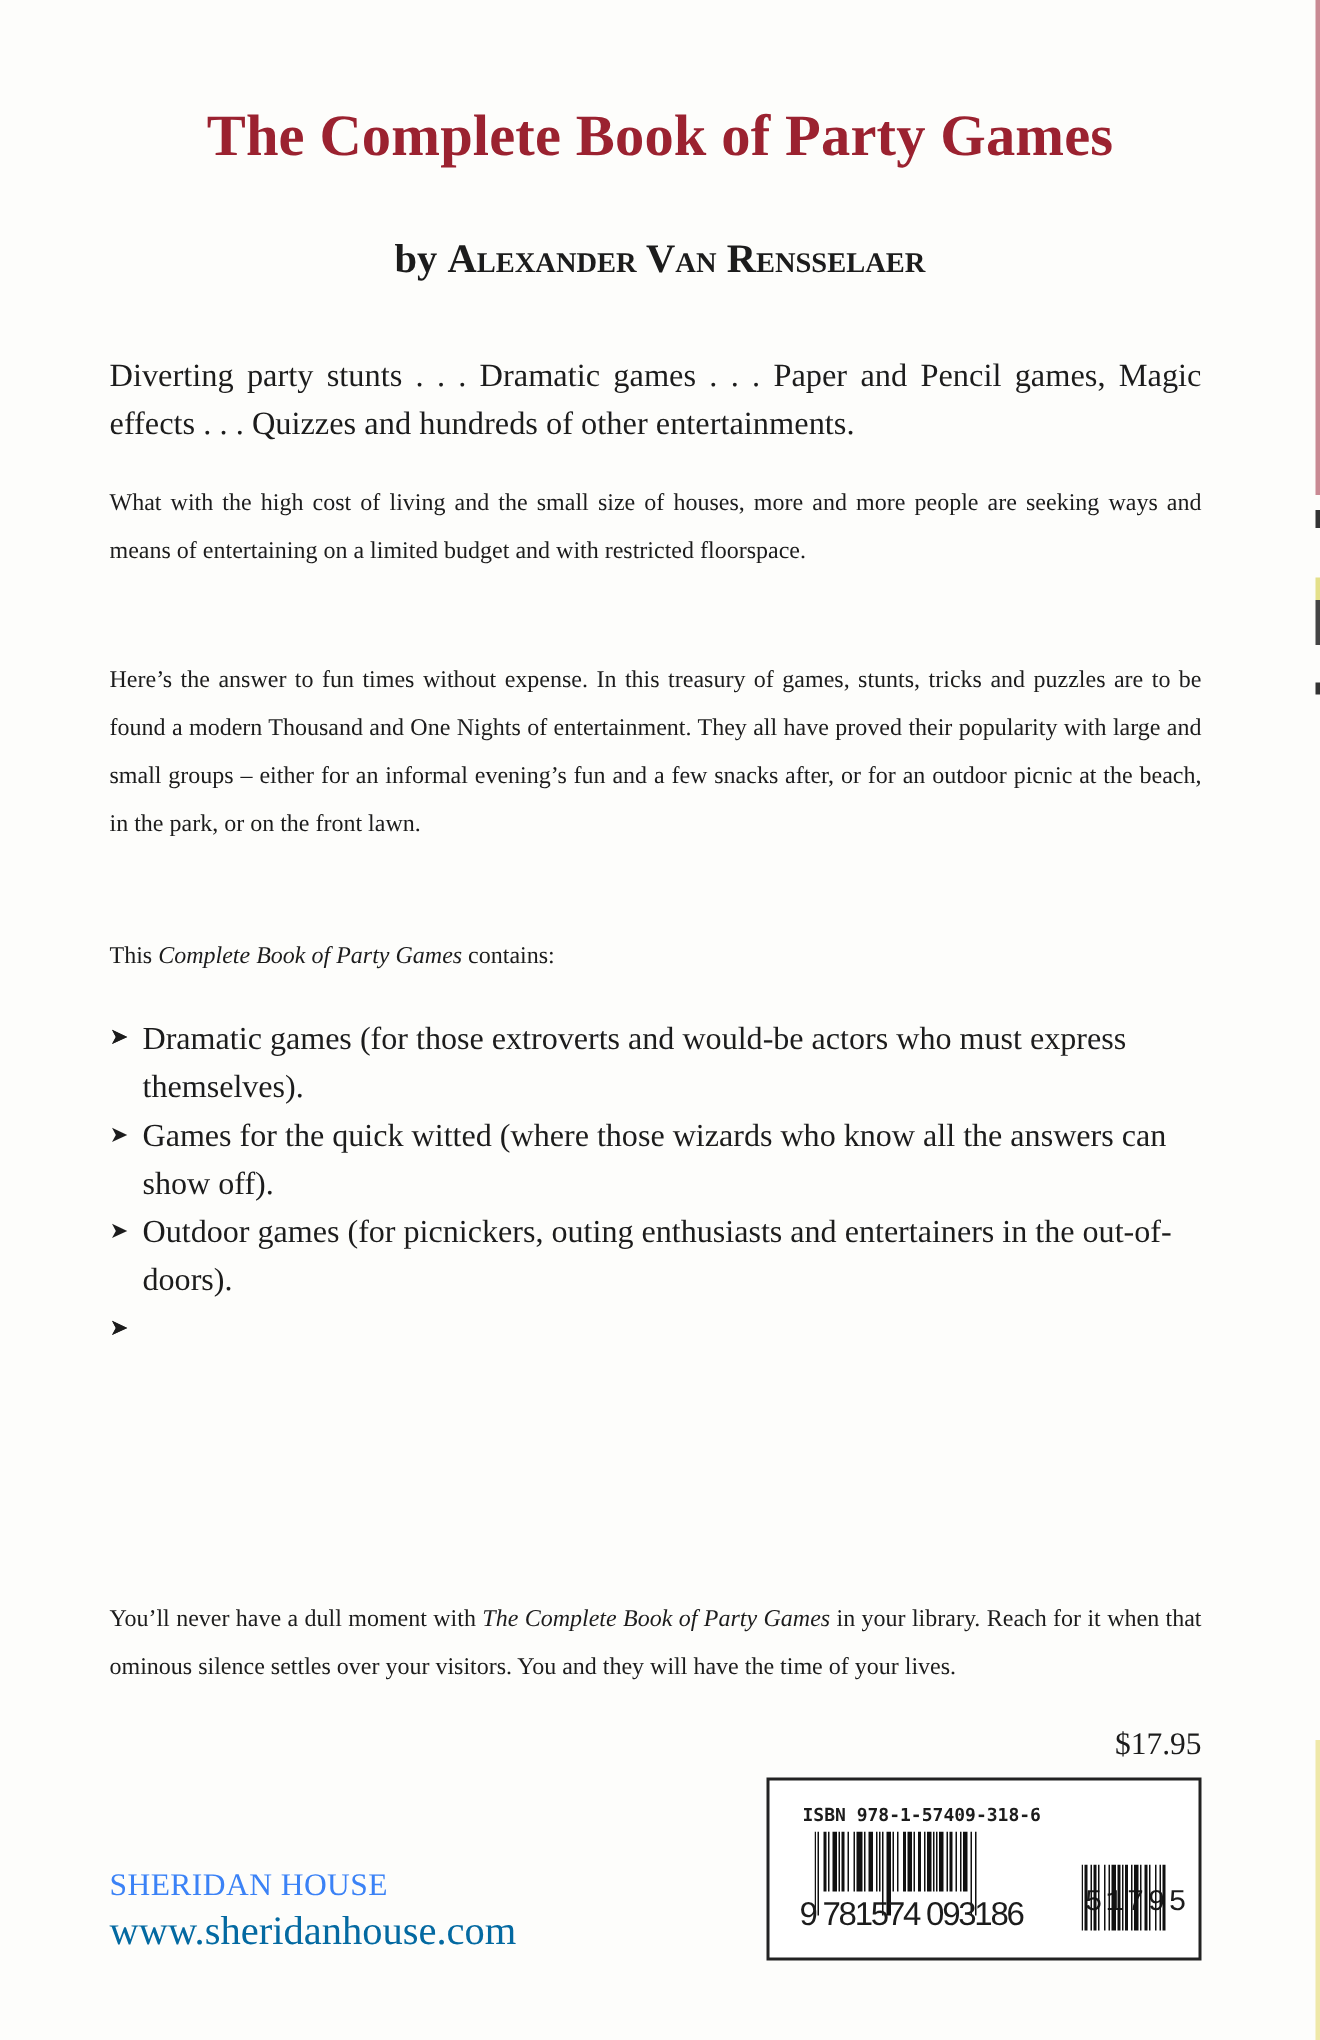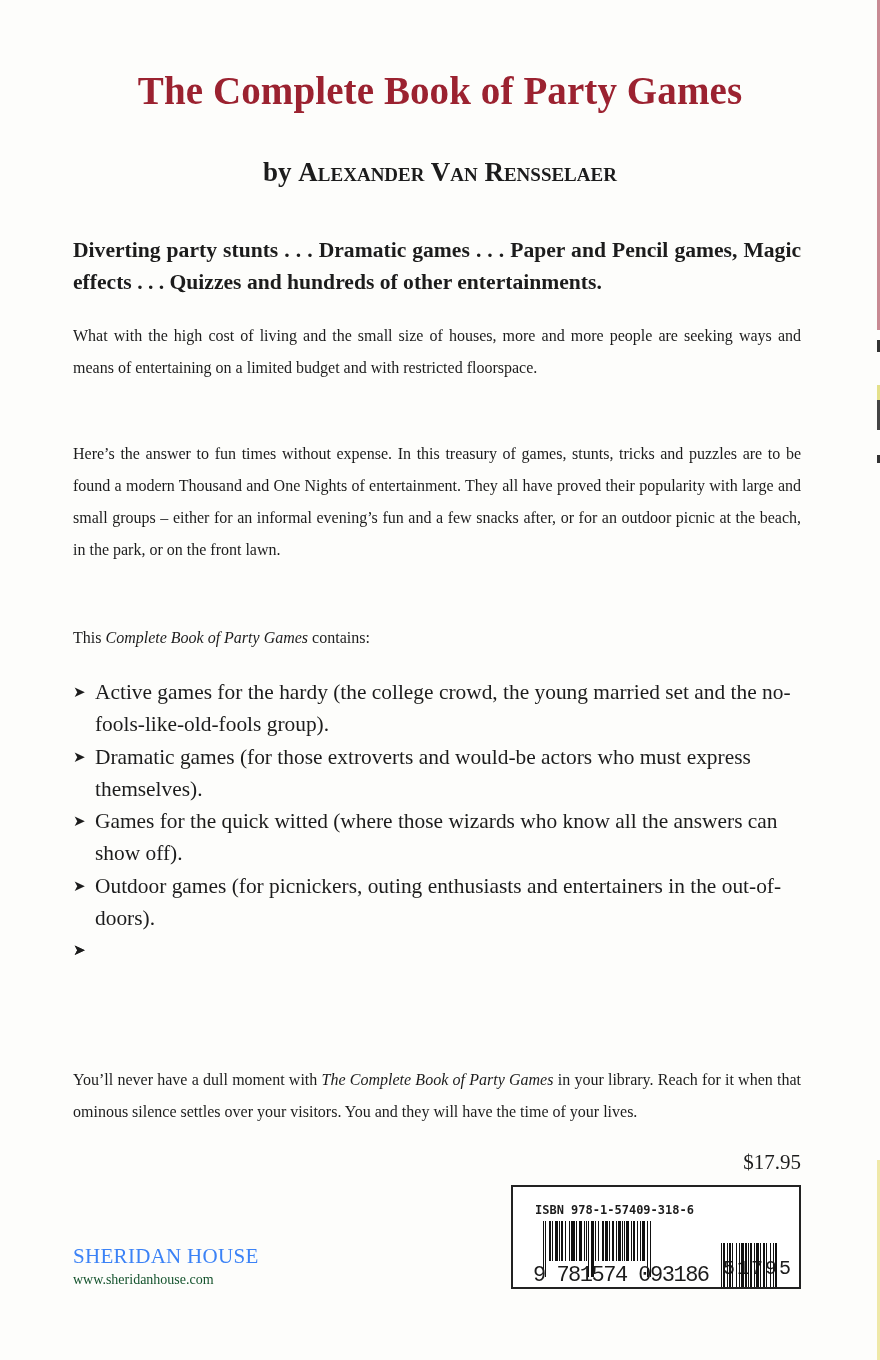--- a/index.html
+++ b/index.html
@@ -6,36 +6,36 @@
   body { width:880px; height:1360px; background:#fdfdfb; position:relative; overflow:hidden;
          font-family:"Liberation Serif", "DejaVu Serif", serif; color:#1c1c1c; }
   .edge { position:absolute; right:0; top:0; width:3px; height:1360px; }
   .edge .seg { position:absolute; left:0; width:3px; }
   .title { position:absolute; top:68px; left:0; width:880px; text-align:center;
            font-size:39px; font-weight:bold; color:#9b2230; letter-spacing:0.1px; }
   .byline { position:absolute; top:157px; left:0; width:880px; text-align:center;
             font-size:27px; font-weight:bold; color:#1c1c1c; }
   .byline .sc { font-variant:small-caps; }
   .text { position:absolute; left:73px; width:728px; font-size:16px; line-height:32px; text-align:justify; }
-  .lead { top:234px; font-weight:bold; font-size:21.6px; }
+  .lead { top:234px; font-weight:normal; font-size:21.6px; }
   .p1 { top:320px; }
   .p2 { top:438px; }
   .p3 { top:622px; }
   .list { position:absolute; left:73px; top:676px; width:735px; margin:0; padding:0; list-style:none;
           font-size:21.4px; line-height:32.3px; }
   .list li { position:relative; padding-left:22px; }
   .list .bullet { position:absolute; left:0; top:0; font-size:15px; }
   .p4 { top:1064px; }
   .price { position:absolute; top:1150px; right:79px; font-size:21px; }
   .publisher { position:absolute; left:73px; top:1244px; font-size:21px; color:#3b82f6; letter-spacing:0.3px; }
-  .website { position:absolute; left:73px; top:1272px; font-size:14px; color:#14532d; }
-  .barcode-box { position:absolute; left:511px; top:1185px; width:290px; height:104px;
+  .website { position:absolute; left:73px; top:1272px; font-size:27px; color:#0369a1; }
+  .barcode-box { position:absolute; left:511px; top:1185px; width:290px; height:122px;
                  border:2px solid #222; background:#fff; box-sizing:border-box; }
   .isbn { position:absolute; left:22px; top:16px; font-family:"DejaVu Sans Mono", monospace; font-weight:bold; font-size:12px; }
-  .ean-num { position:absolute; left:20px; top:76px; font-family:Liberation Mono, monospace; font-size:22px; letter-spacing:-1.5px; }
+  .ean-num { position:absolute; left:20px; top:76px; font-family:Liberation Sans, sans-serif; font-size:22px; letter-spacing:-1.5px; }
   .addon-num { position:absolute; left:210px; top:32px; font-family:Liberation Mono, monospace; font-size:20px; letter-spacing:2px;margin-top:38px; }
   svg.bars { position:absolute; }
 </style>
 </head>
 <body>
 
 <div class="edge">
   <div class="seg" style="top:0;height:330px;background:#c98a93;"></div>
   <div class="seg" style="top:340px;height:12px;background:#333;"></div>
   <div class="seg" style="top:385px;height:15px;background:#e4e08a;"></div>
@@ -51,21 +51,21 @@
   <span class="sc">Alexander Van Rensselaer</span>
 </div>
 
 <div class="text lead">Diverting party stunts . . . Dramatic games . . . Paper and Pencil games, Magic effects . . . Quizzes and hundreds of other entertainments.</div>
 <div class="text p1">What with the high cost of living and the small size of houses, more and more people are seeking ways and means of entertaining on a limited budget and with restricted floorspace.</div>
 <div class="text p2">Here’s the answer to fun times without expense. In this treasury of games, stunts, tricks and puzzles are to be found a modern Thousand and One Nights of entertainment. They all have proved their popularity with large and small groups – either for an informal evening’s fun and a few snacks after, or for an outdoor picnic at the beach, in the park, or on the front lawn.</div>
 
 <div class="text p3"><span>This </span><i>Complete Book of Party Games</i><span> contains:</span></div>
 
 <ul class="list">
-  <li><span class="bullet">➤</span><span>Active games for the hardy (the college crowd, the young married set and the no-fools-like-old-fools group).</span></li>
+  <li><span class="bullet">➤</span></li>
   <li><span class="bullet">➤</span><span>Dramatic games (for those extroverts and would-be actors who must express themselves).</span></li>
   <li><span class="bullet">➤</span><span>Games for the quick witted (where those wizards who know all the answers can show off).</span></li>
   <li><span class="bullet">➤</span><span>Outdoor games (for picnickers, outing enthusiasts and entertainers in the out-of-doors).</span></li>
   <li><span class="bullet">➤</span></li>
   <li><span class="bullet">➤</span></li>
 </ul>
 
 <div class="text p4"><span>You’ll never have a dull moment with </span><i>The Complete Book of Party Games</i><span> in your library. Reach for it when that ominous silence settles over your visitors. You and they will have the time of your lives.</span></div>
 
 <div class="price">$17.95</div>

